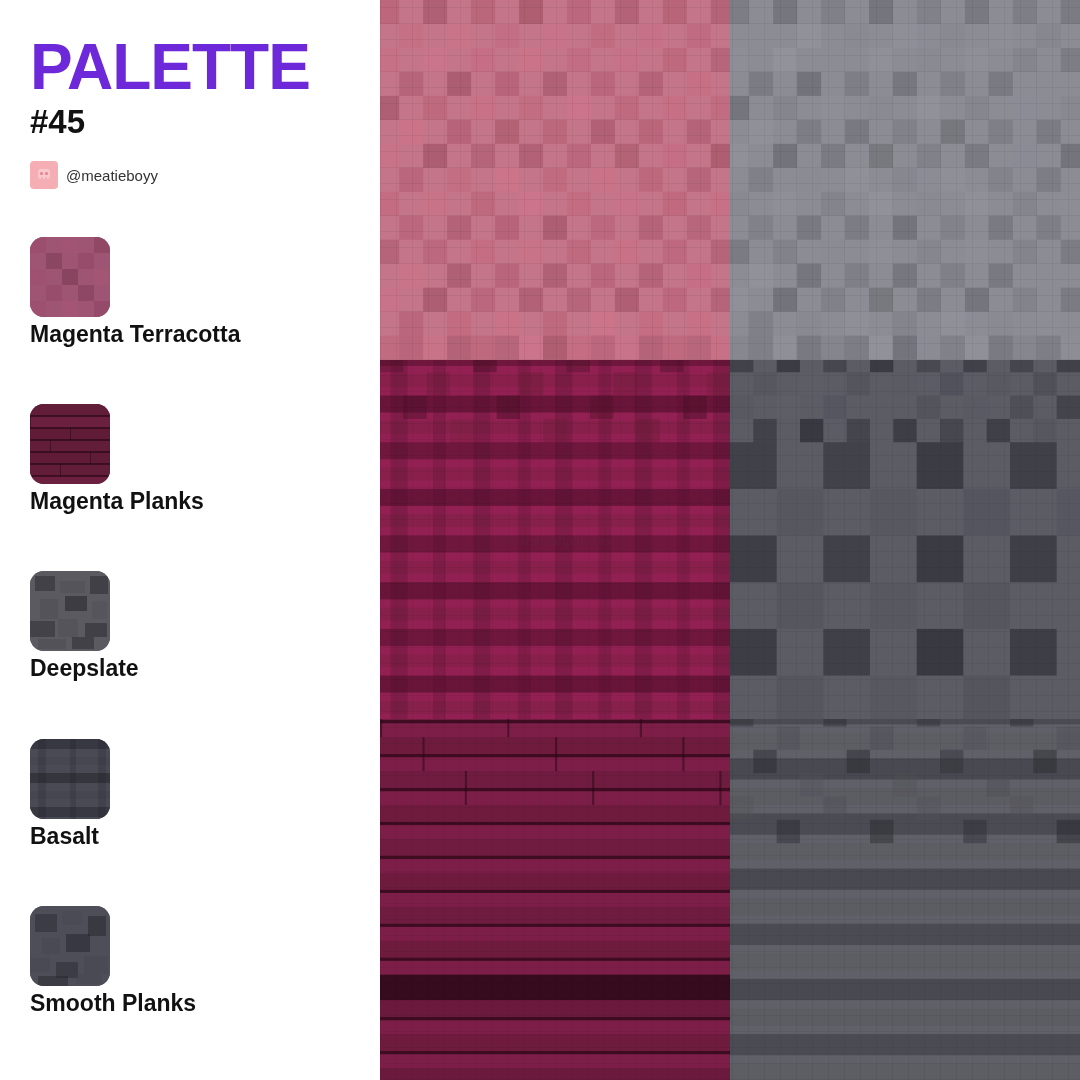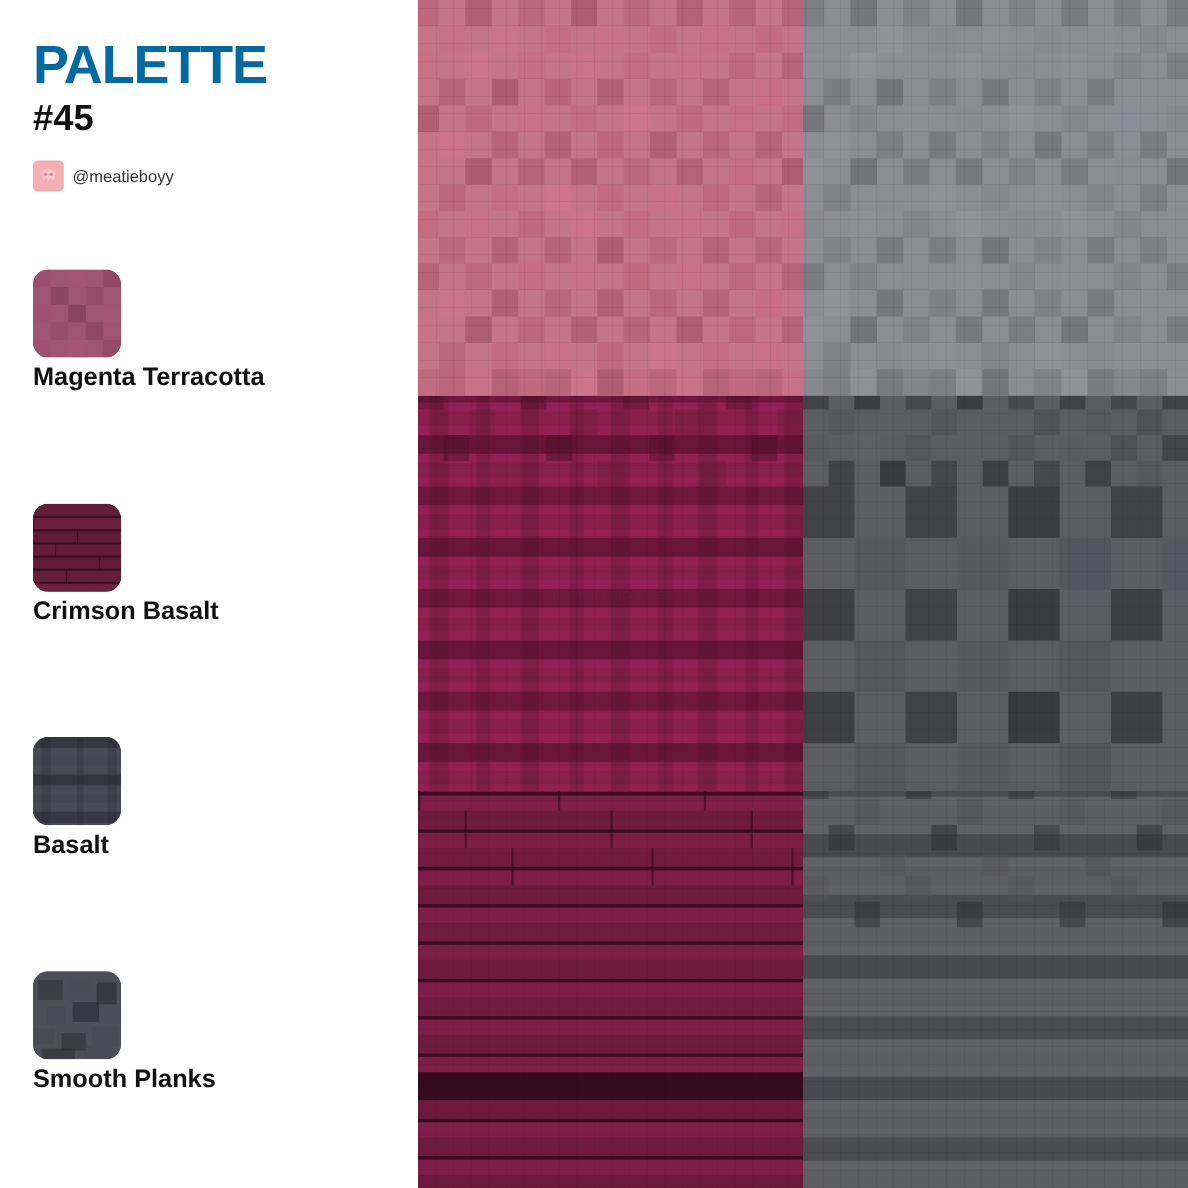--- a/index.html
+++ b/index.html
@@ -17,25 +17,25 @@
     }
     .left-panel {
       width: 380px;
       min-width: 380px;
       padding: 35px 30px;
       display: flex;
       flex-direction: column;
       background: #ffffff;
     }
     .palette-title {
-      font-size: 49px;
+      font-size: 64px;
       font-weight: 900;
       line-height: 1;
       letter-spacing: -1px;
-      color: #0369a1;
+      color: #6d28d9;
       text-transform: uppercase;
     }
     .palette-number {
       font-size: 33px;
       font-weight: 700;
       color: #111111;
       margin-top: 4px;
     }
     .author-row {
       display: flex;
@@ -309,23 +309,42 @@
             <rect x="30" y="60" width="1" height="12" fill="rgba(40,5,20,0.5)"></rect>
 
             <rect x="0" y="11" width="80" height="2" fill="rgba(35,5,18,0.6)"></rect>
             <rect x="0" y="23" width="80" height="2" fill="rgba(35,5,18,0.6)"></rect>
             <rect x="0" y="35" width="80" height="2" fill="rgba(35,5,18,0.6)"></rect>
             <rect x="0" y="47" width="80" height="2" fill="rgba(35,5,18,0.6)"></rect>
             <rect x="0" y="59" width="80" height="2" fill="rgba(35,5,18,0.6)"></rect>
             <rect x="0" y="71" width="80" height="2" fill="rgba(35,5,18,0.6)"></rect>
           </svg>
         </div>
-        <div class="color-name">Crimson Basalt</div>
+        <div class="color-name">Magenta Planks</div>
       </div>
 
+      <div class="color-item">
+        <div class="color-swatch swatch-deepslate">
+          <svg class="swatch-svg" viewBox="0 0 80 80" xmlns="http://www.w3.org/2000/svg">
+            <rect width="80" height="80" fill="#5a5a60"></rect>
+            <rect x="5" y="5" width="20" height="15" fill="rgba(40,40,46,0.5)"></rect>
+            <rect x="30" y="10" width="25" height="12" fill="rgba(75,75,82,0.4)"></rect>
+            <rect x="60" y="5" width="18" height="18" fill="rgba(38,38,44,0.5)"></rect>
+            <rect x="10" y="28" width="18" height="20" fill="rgba(72,72,79,0.4)"></rect>
+            <rect x="35" y="25" width="22" height="15" fill="rgba(36,36,42,0.55)"></rect>
+            <rect x="62" y="30" width="15" height="18" fill="rgba(78,78,85,0.4)"></rect>
+            <rect x="0" y="50" width="25" height="16" fill="rgba(42,42,48,0.5)"></rect>
+            <rect x="28" y="48" width="20" height="18" fill="rgba(76,76,83,0.4)"></rect>
+            <rect x="55" y="52" width="22" height="14" fill="rgba(38,38,44,0.5)"></rect>
+            <rect x="8" y="68" width="28" height="10" fill="rgba(70,70,77,0.4)"></rect>
+            <rect x="42" y="66" width="22" height="12" fill="rgba(40,40,46,0.5)"></rect>
+          </svg>
+        </div>
+        <div class="color-name">Deepslate</div>
+      </div>
 
       <div class="color-item">
         <div class="color-swatch swatch-basalt">
           <svg class="swatch-svg" viewBox="0 0 80 80" xmlns="http://www.w3.org/2000/svg">
             <rect width="80" height="80" fill="#4a4a55"></rect>
             <rect x="0" y="0" width="80" height="10" fill="rgba(30,30,38,0.4)"></rect>
             <rect x="0" y="18" width="80" height="8" fill="rgba(65,65,75,0.3)"></rect>
             <rect x="0" y="34" width="80" height="10" fill="rgba(28,28,36,0.45)"></rect>
             <rect x="0" y="52" width="80" height="8" fill="rgba(62,62,72,0.3)"></rect>
             <rect x="0" y="68" width="80" height="10" fill="rgba(30,30,38,0.4)"></rect>

